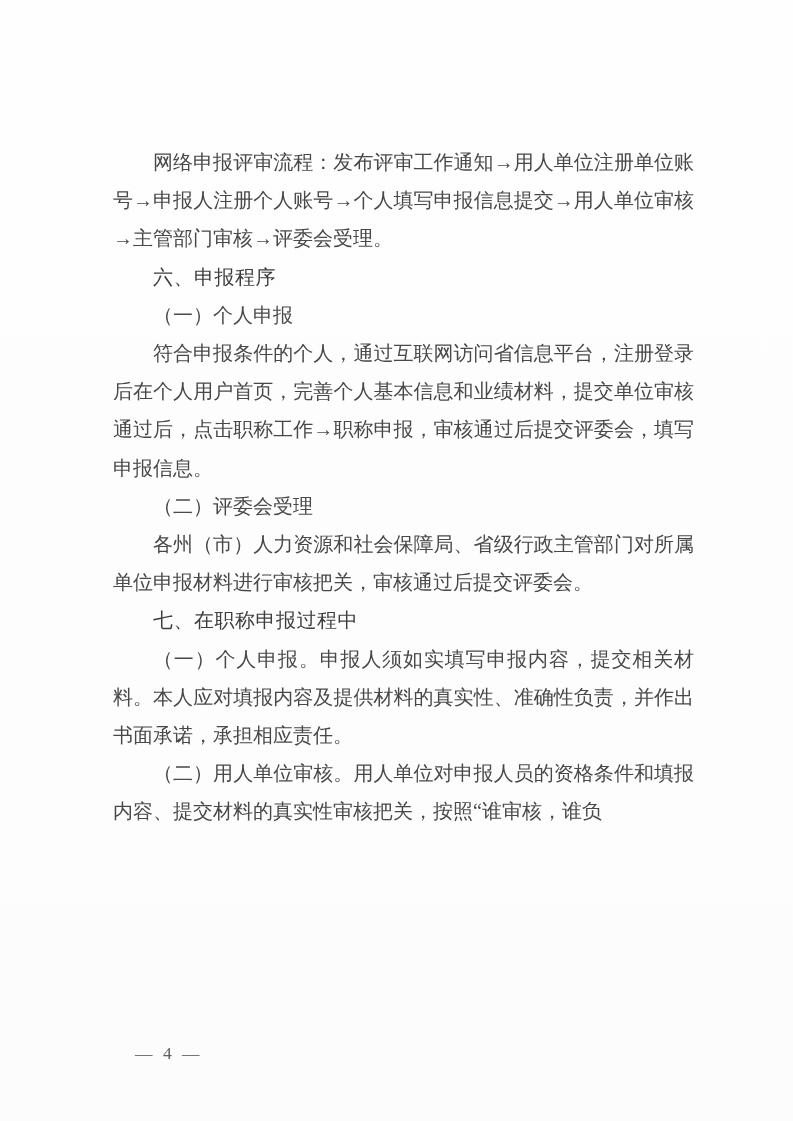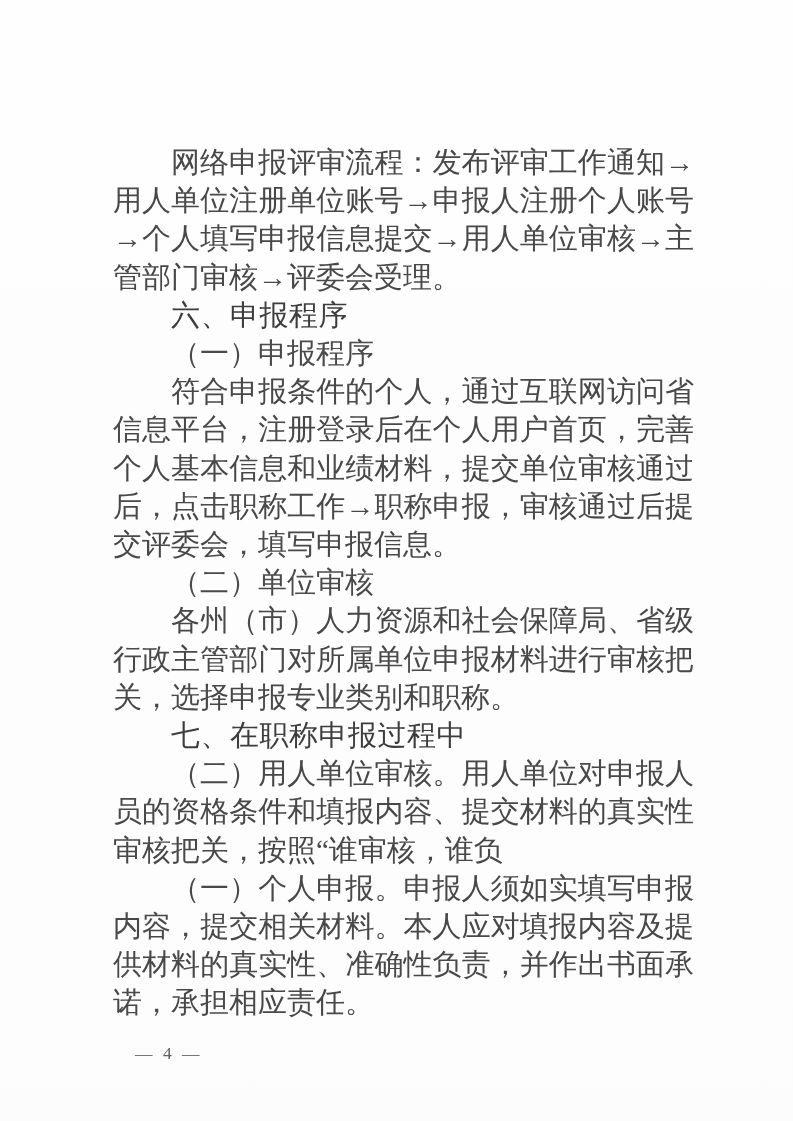--- a/index.html
+++ b/index.html
@@ -19,21 +19,21 @@
     position: absolute;
     inset: 0;
     background: linear-gradient(180deg, #fefefe 0%, #fdfdfd 60%, #fcfcfc 100%);
   }
   .doc-content {
     position: absolute;
     left: 113px;
     top: 143px;
     width: 581px;
     color: #484848;
-    font-size: 29px;
+    font-size: 20px;
     line-height: 38.2px;
   }
   .doc-content p {
     margin: 0;
     padding: 0;
     text-indent: 2em;
     text-align: justify;
   }
   .doc-content p.paragraph {
     font-family: "Liberation Serif", "DejaVu Serif", serif;
@@ -60,22 +60,22 @@
     font-family: "Liberation Serif", "DejaVu Serif", serif;
   }
 </style>
 </head>
 <body>
 
 <div class="page">
   <div class="doc-content" id="doc-body">
       <p class="paragraph">网络申报评审流程：发布评审工作通知→用人单位注册单位账号→申报人注册个人账号→个人填写申报信息提交→用人单位审核→主管部门审核→评委会受理。</p>
       <p class="heading">六、申报程序</p>
-      <p class="subheading">（一）申报程序</p>
+      <p class="subheading">（一）个人申报</p>
       <p class="paragraph">符合申报条件的个人，通过互联网访问省信息平台，注册登录后在个人用户首页，完善个人基本信息和业绩材料，提交单位审核通过后，点击职称工作→职称申报，审核通过后提交评委会，填写申报信息。</p>
-      <p class="subheading">（二）单位审核</p>
-      <p class="paragraph">各州（市）人力资源和社会保障局、省级行政主管部门对所属单位申报材料进行审核把关，选择申报专业类别和职称。</p>
+      <p class="subheading">（二）评委会受理</p>
+      <p class="paragraph">各州（市）人力资源和社会保障局、省级行政主管部门对所属单位申报材料进行审核把关，审核通过后提交评委会。</p>
       <p class="heading">七、在职称申报过程中</p>
+      <p class="paragraph">（一）个人申报。申报人须如实填写申报内容，提交相关材料。本人应对填报内容及提供材料的真实性、准确性负责，并作出书面承诺，承担相应责任。</p>
       <p class="paragraph">（二）用人单位审核。用人单位对申报人员的资格条件和填报内容、提交材料的真实性审核把关，按照“谁审核，谁负</p>
-      <p class="paragraph">（一）个人申报。申报人须如实填写申报内容，提交相关材料。本人应对填报内容及提供材料的真实性、准确性负责，并作出书面承诺，承担相应责任。</p>
     </div>
   <div class="page-footer">— 4 —</div>
 </div>
 
 </body></html>

